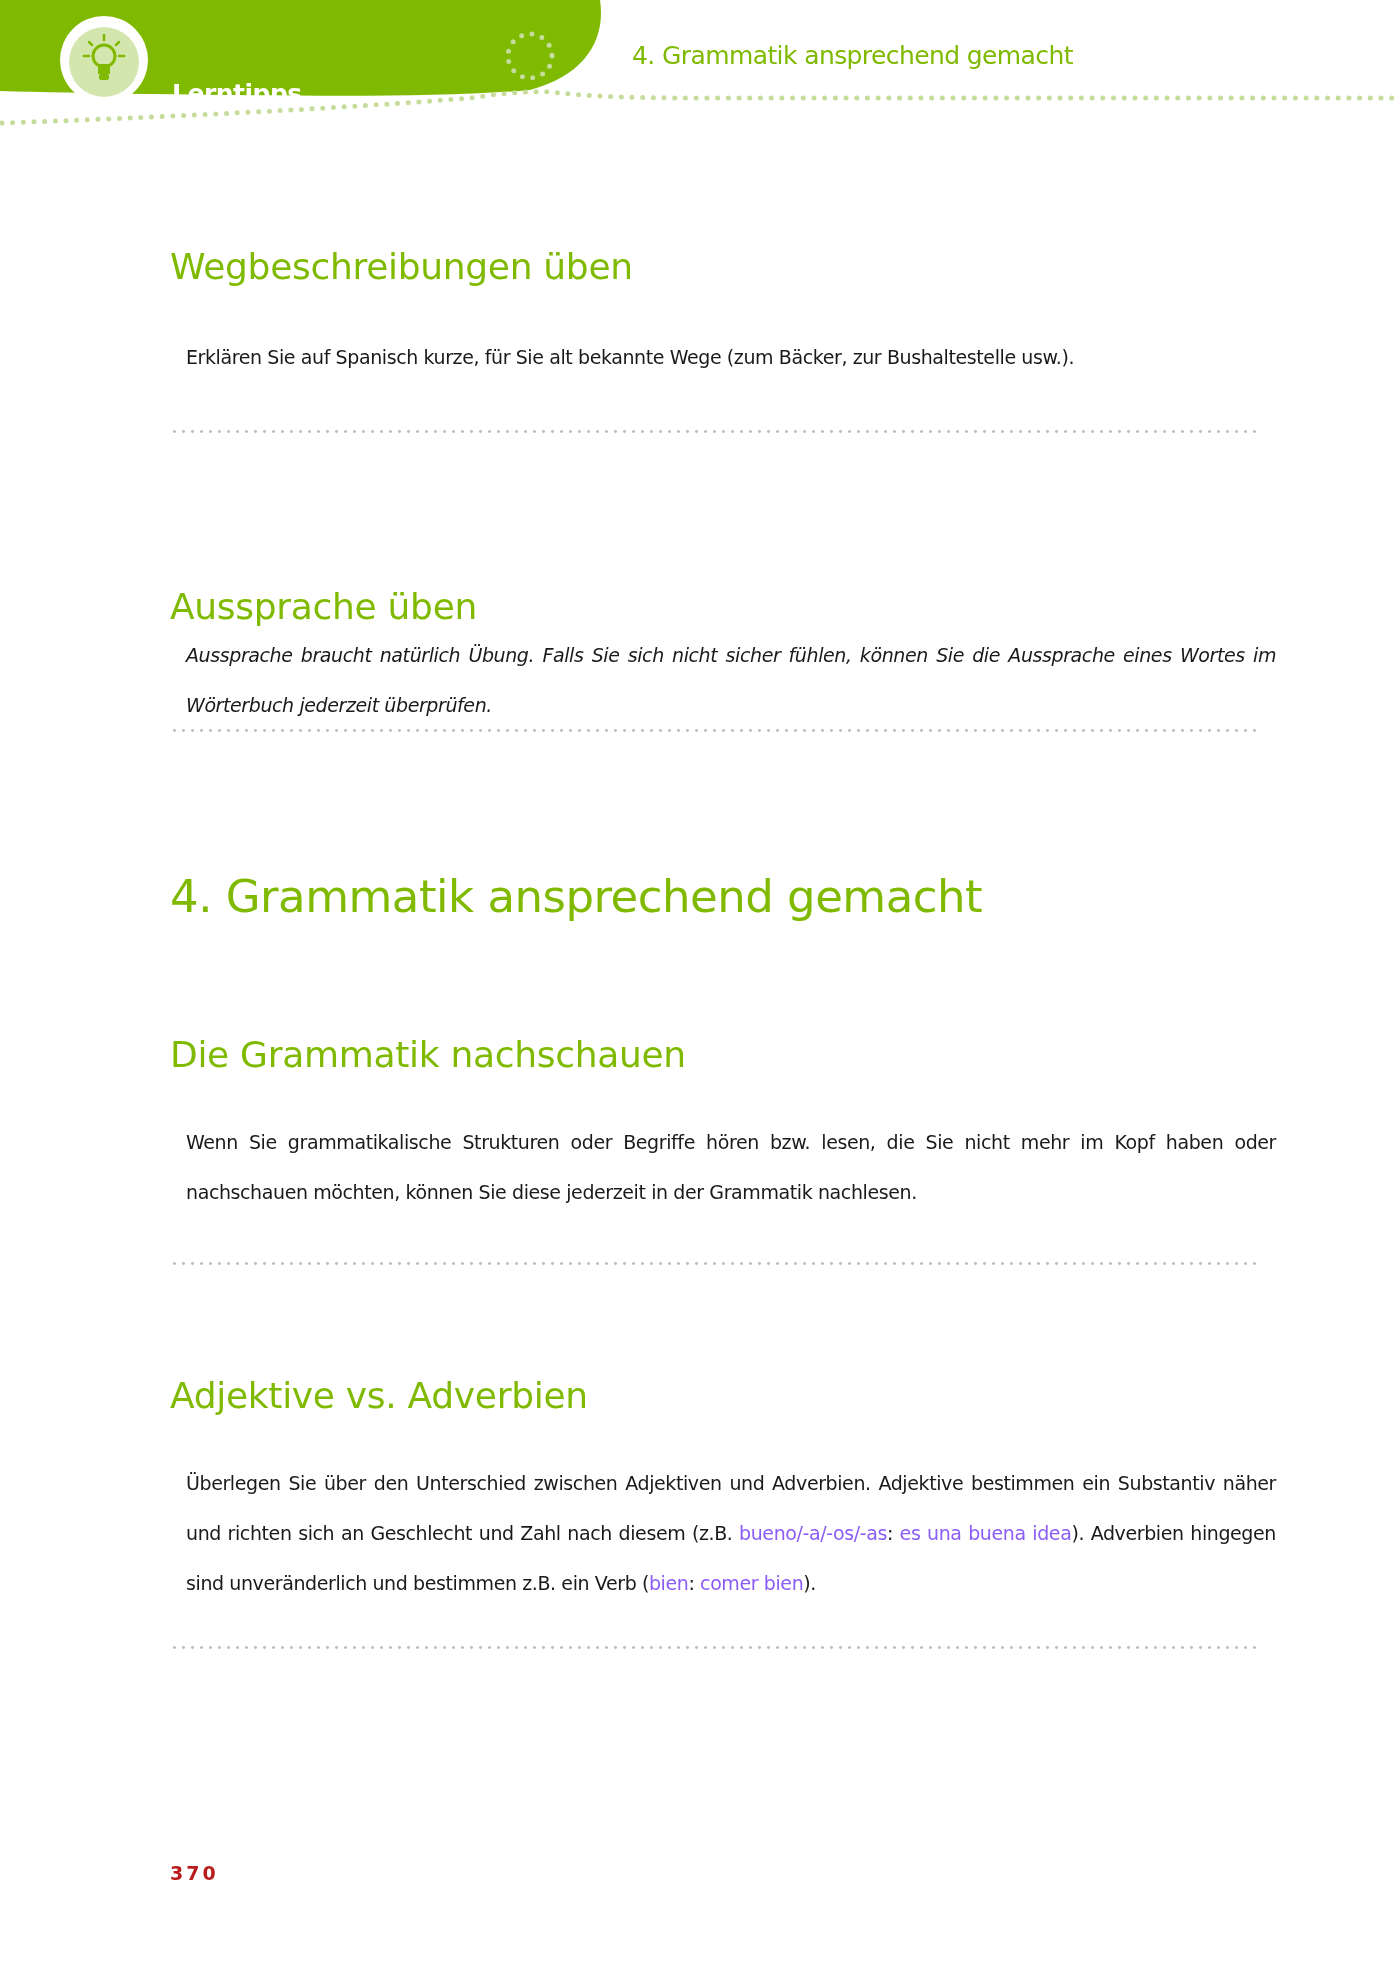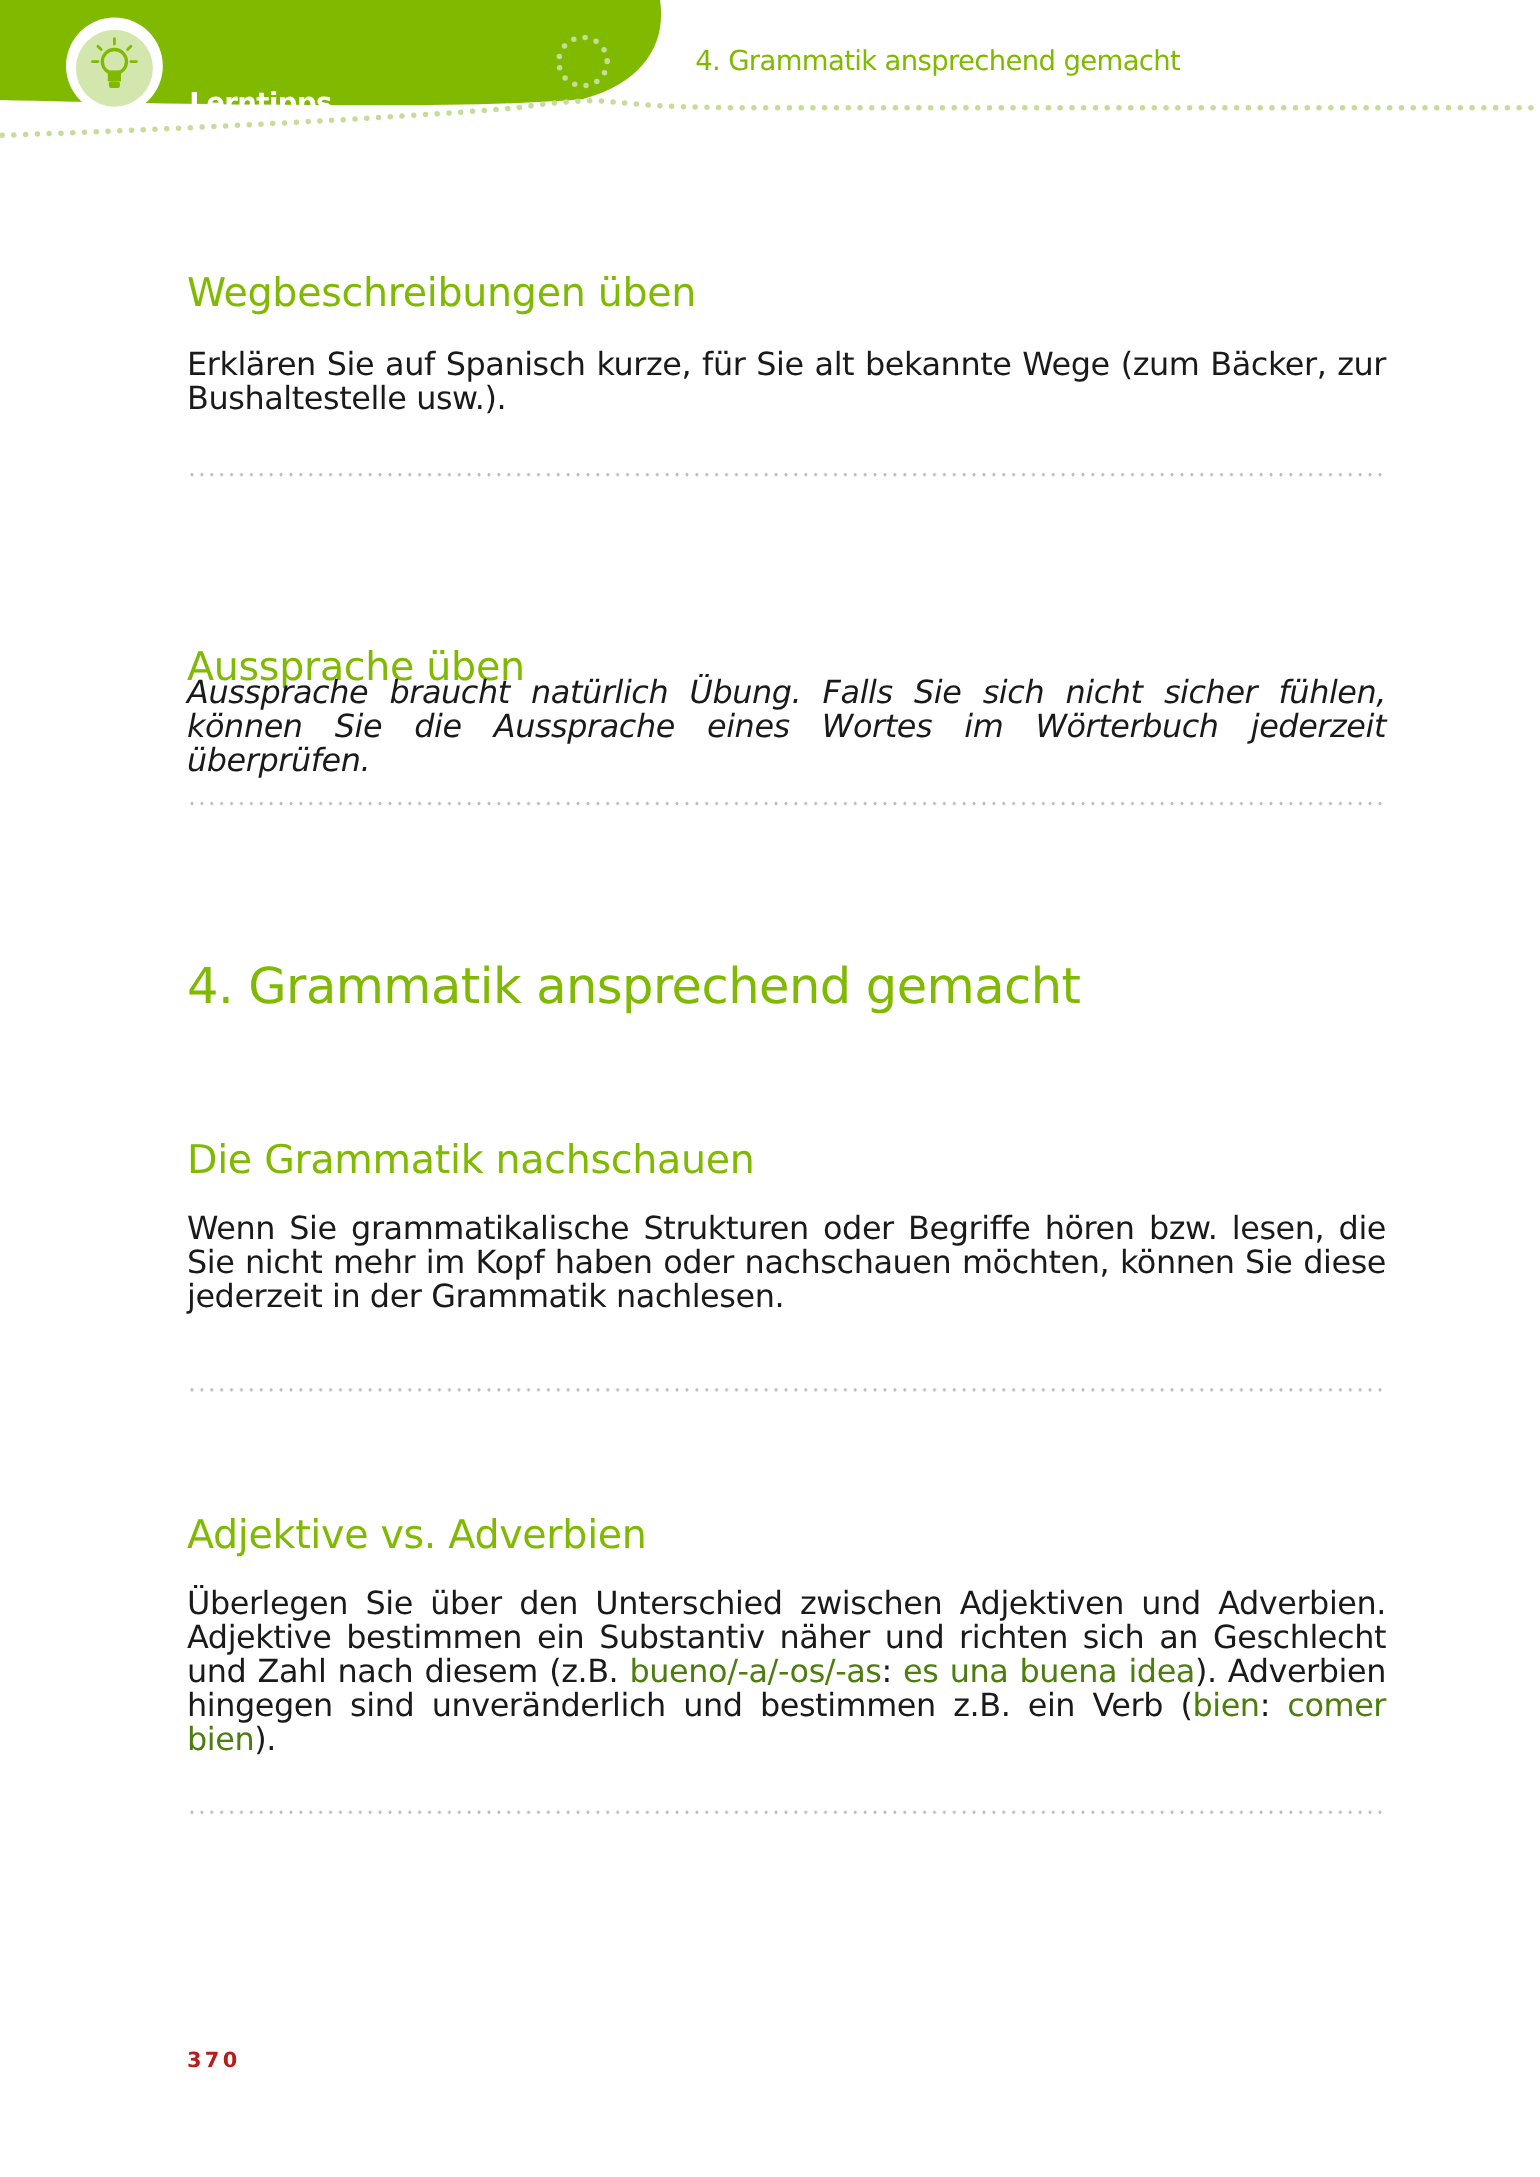--- a/index.html
+++ b/index.html
@@ -23,26 +23,26 @@
       position: absolute; left: 0; margin: 0; white-space: nowrap;
       font-family: "DejaVu Sans", sans-serif; font-weight: normal;
       font-size: 36px; color: #7fba00; letter-spacing: -0.3px;
     }
     .h1 {
       position: absolute; left: 0; margin: 0; white-space: nowrap;
       font-family: "DejaVu Sans", sans-serif; font-weight: normal;
       font-size: 45px; color: #7fba00; letter-spacing: -0.5px;
     }
     .para {
-      position: absolute; left: 0; width: 1090px; margin: 0;
-      font-family: "DejaVu Sans", sans-serif; font-size: 29px;
-      line-height: 31px; color: #1a1a1a; text-align: justify;
+      position: absolute; left: 0; width: 1090px; margin: 16px;
+      font-family: "DejaVu Sans", sans-serif; font-size: 19px;
+      line-height: 50px; color: #1a1a1a; text-align: justify;
       letter-spacing: -0.4px;
     }
-    .para .hl { color: #4d7c0f; }
+    .para .hl { color: #8b5cf6; }
     .dots {
       position: absolute; left: 0; width: 1090px; height: 3px;
       background-image: radial-gradient(circle, #bdbdbd 1.2px, transparent 1.6px);
       background-size: 9px 3px; background-repeat: repeat-x;
     }
     .page-number {
       position: absolute; left: 170px; top: 1862px;
       font-family: "DejaVu Sans", sans-serif; font-weight: bold;
       font-size: 19px; color: #b91c1c; letter-spacing: 3px;
     }

